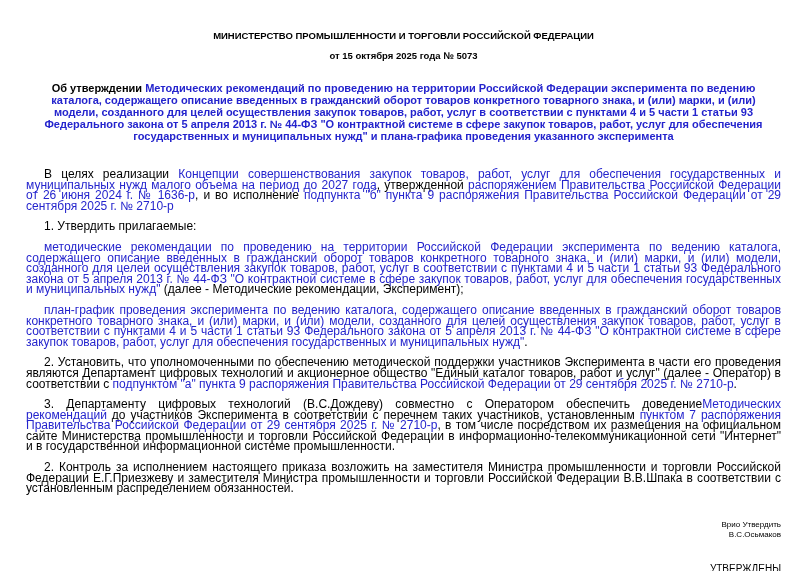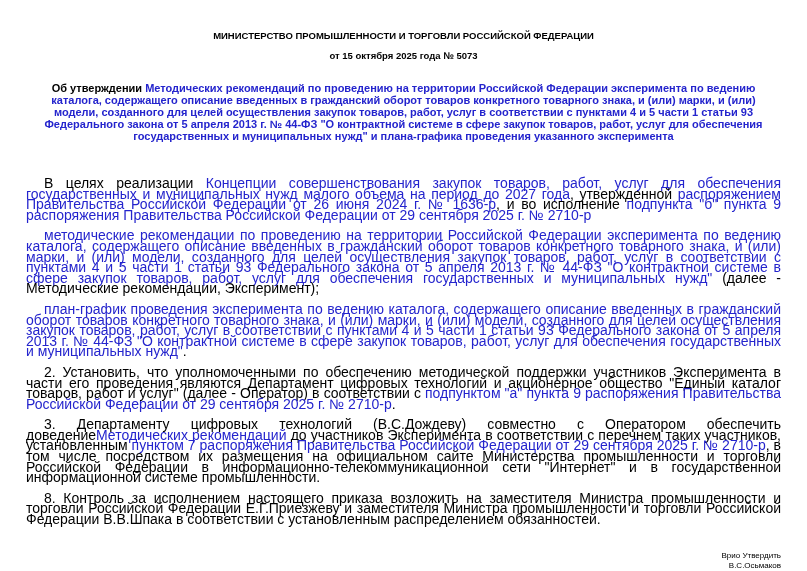--- a/index.html
+++ b/index.html
@@ -24,22 +24,22 @@
   .doc-date{font-size:9.5px;line-height:11px;margin-top:9px;}
   .doc-title{
     text-align:center;
     font-weight:bold;
     font-size:11px;
     line-height:12px;
     margin-top:21px;
     padding:0 4px;
   }
   .doc-body{
-    margin-top:36px;
-    font-size:14px;
+    margin-top:27px;
+    font-size:12px;
     line-height:10.6px;
     text-align:justify;
   }
   .para{margin:0 0 10px 0;}
   .para.indent{text-indent:18px;}
   .para.tight{margin-bottom:0;}
   .link{color:var(--link-color);}
   .doc-title .link{color:var(--link-color);}
   .signature{
     margin-top:26px;
@@ -61,25 +61,26 @@
 
   <div class="doc-header">
     <div class="ministry">МИНИСТЕРСТВО ПРОМЫШЛЕННОСТИ И ТОРГОВЛИ РОССИЙСКОЙ ФЕДЕРАЦИИ</div>
     <div class="doc-date">от 15 октября 2025 года № 5073</div>
   </div>
 
   <div class="doc-title" id="doc-title"><span>Об утверждении </span><span class="link">Методических рекомендаций по проведению на территории Российской Федерации эксперимента по ведению каталога, содержащего описание введенных в гражданский оборот товаров конкретного товарного знака, и (или) марки, и (или) модели, созданного для целей осуществления закупок товаров, работ, услуг в соответствии с пунктами 4 и 5 части 1 статьи 93 Федерального закона от 5 апреля 2013 г. № 44-ФЗ "О контрактной системе в сфере закупок товаров, работ, услуг для обеспечения государственных и муниципальных нужд" и плана-графика проведения указанного эксперимента</span></div>
 
   <div class="doc-body" id="doc-body">
       <div class="para indent"><span>В целях реализации </span><span class="link">Концепции совершенствования закупок товаров, работ, услуг для обеспечения государственных и муниципальных нужд малого объема на период до 2027 года</span><span>, утвержденной </span><span class="link">распоряжением Правительства Российской Федерации от 26 июня 2024 г. № 1636-р</span><span>, и во исполнение </span><span class="link">подпункта "б" пункта 9 распоряжения Правительства Российской Федерации от 29 сентября 2025 г. № 2710-р</span></div>
+      <div class="para indent"><span>1. Утвердить прилагаемые:</span></div>
       <div class="para indent"><span class="link">методические рекомендации по проведению на территории Российской Федерации эксперимента по ведению каталога, содержащего описание введенных в гражданский оборот товаров конкретного товарного знака, и (или) марки, и (или) модели, созданного для целей осуществления закупок товаров, работ, услуг в соответствии с пунктами 4 и 5 части 1 статьи 93 Федерального закона от 5 апреля 2013 г. № 44-ФЗ "О контрактной системе в сфере закупок товаров, работ, услуг для обеспечения государственных и муниципальных нужд"</span><span> (далее - Методические рекомендации, Эксперимент);</span></div>
       <div class="para indent"><span class="link">план-график проведения эксперимента по ведению каталога, содержащего описание введенных в гражданский оборот товаров конкретного товарного знака, и (или) марки, и (или) модели, созданного для целей осуществления закупок товаров, работ, услуг в соответствии с пунктами 4 и 5 части 1 статьи 93 Федерального закона от 5 апреля 2013 г. № 44-ФЗ "О контрактной системе в сфере закупок товаров, работ, услуг для обеспечения государственных и муниципальных нужд"</span><span>.</span></div>
       <div class="para indent"><span>2. Установить, что уполномоченными по обеспечению методической поддержки участников Эксперимента в части его проведения являются Департамент цифровых технологий и акционерное общество "Единый каталог товаров, работ и услуг" (далее - Оператор) в соответствии с </span><span class="link">подпунктом "а" пункта 9 распоряжения Правительства Российской Федерации от 29 сентября 2025 г. № 2710-р</span><span>.</span></div>
       <div class="para indent"><span>3. Департаменту цифровых технологий (В.С.Дождеву) совместно с Оператором обеспечить доведение</span><span class="link">Методических рекомендаций</span><span> до участников Эксперимента в соответствии с перечнем таких участников, установленным </span><span class="link">пунктом 7 распоряжения Правительства Российской Федерации от 29 сентября 2025 г. № 2710-р</span><span>, в том числе посредством их размещения на официальном сайте Министерства промышленности и торговли Российской Федерации в информационно-телекоммуникационной сети "Интернет" и в государственной информационной системе промышленности.</span></div>
-      <div class="para indent"><span>8. Контроль за исполнением настоящего приказа возложить на заместителя Министра промышленности и торговли Российской Федерации Е.Г.Приезжеву и заместителя Министра промышленности и торговли Российской Федерации В.В.Шпака в соответствии с установленным распределением обязанностей.</span></div>
+      <div class="para indent"><span>2. Контроль за исполнением настоящего приказа возложить на заместителя Министра промышленности и торговли Российской Федерации Е.Г.Приезжеву и заместителя Министра промышленности и торговли Российской Федерации В.В.Шпака в соответствии с установленным распределением обязанностей.</span></div>
     </div>
 
   <div class="signature">
     <div>Врио Утвердить</div>
     <div>В.С.Осьмаков</div>
   </div>
 
   <div class="approval">
     <div>УТВЕРЖДЕНЫ</div>
     <div>приказом Минпромторга Шпака</div>

